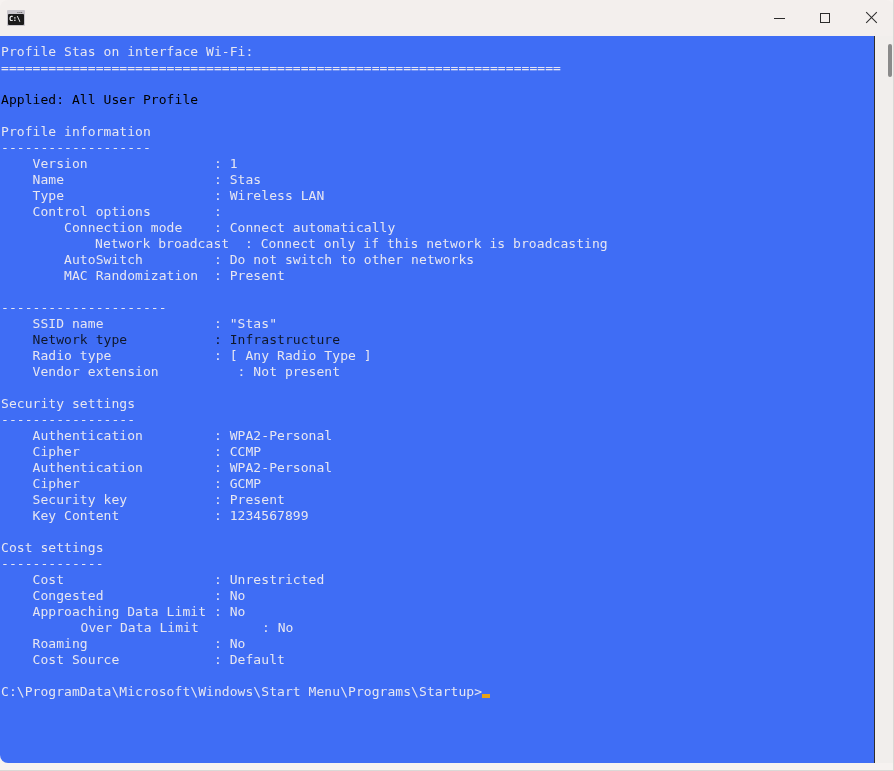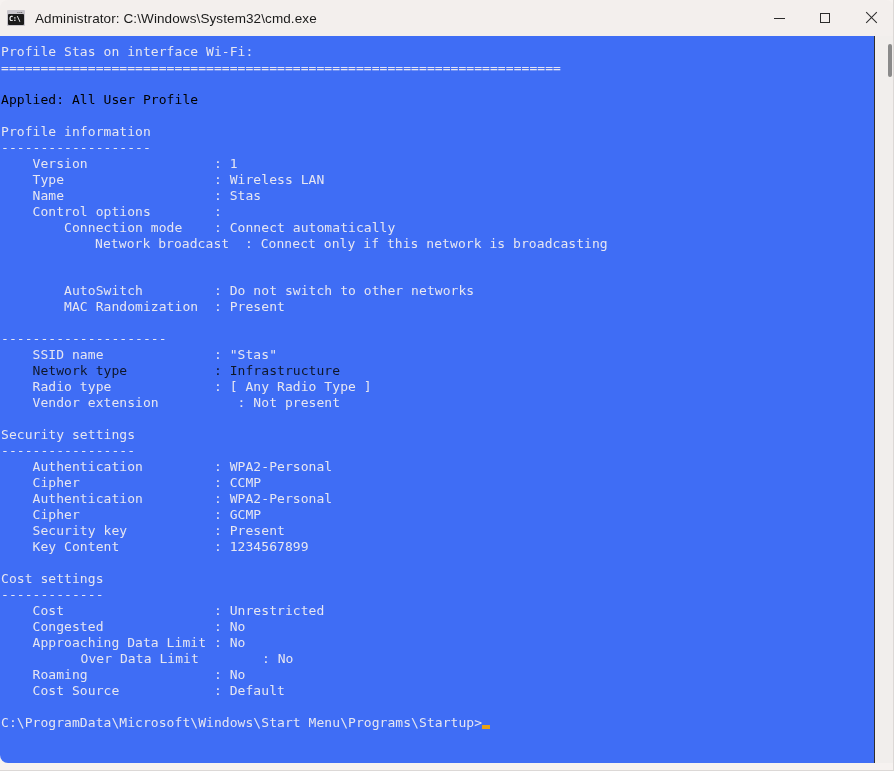--- a/index.html
+++ b/index.html
@@ -230,21 +230,20 @@
 
 <div class="window">
 
   <div class="titlebar" style="background: rgb(243, 239, 237);">
     <div class="title-icon">
       <div class="frame"></div>
       <div class="dots">•••</div>
       <div class="screen"></div>
       <div class="prompt">C:\</div>
     </div>
-    <div class="title-text" style="color: rgb(26, 26, 26);">Administrator: C:\Windows\System32\cmd.exe</div>
 
     <div class="win-controls">
       <div class="win-btn">
         <span class="glyph-min"></span>
       </div>
       <div class="win-btn">
         <span class="glyph-max"></span>
       </div>
       <div class="win-btn">
         <span class="glyph-close"></span>
@@ -256,26 +255,26 @@
     <div class="term-inner">
       <div id="output-lines">
           <div class="line" style="color: rgb(230, 230, 242);">Profile Stas on interface Wi-Fi:</div>
           <div class="line" style="color: rgb(230, 230, 242);">=======================================================================</div>
           <div class="line blank"> </div>
           <div class="line" style="color: #000000;">Applied: All User Profile</div>
           <div class="line blank"> </div>
           <div class="line" style="color: rgb(230, 230, 242);">Profile information</div>
           <div class="line" style="color: rgb(230, 230, 242);">-------------------</div>
           <div class="line" style="color: rgb(230, 230, 242);">    Version                : 1</div>
+          <div class="line" style="color: rgb(230, 230, 242);">    Name                   : Stas</div>
           <div class="line" style="color: rgb(230, 230, 242);">    Type                   : Wireless LAN</div>
-          <div class="line" style="color: rgb(230, 230, 242);">    Name                   : Stas</div>
           <div class="line" style="color: rgb(230, 230, 242);">    Control options        :</div>
           <div class="line" style="color: rgb(230, 230, 242);">        Connection mode    : Connect automatically</div>
           <div class="line" style="color: rgb(230, 230, 242); padding-left: 32px;">        Network broadcast  : Connect only if this network is broadcasting</div>
-          <div class="line" style="color: rgb(230, 230, 242); margin-top: 31px;">        AutoSwitch         : Do not switch to other networks</div>
+          <div class="line" style="color: rgb(230, 230, 242);">        AutoSwitch         : Do not switch to other networks</div>
           <div class="line" style="color: rgb(230, 230, 242);">        MAC Randomization  : Present</div>
           <div class="line blank"> </div>
           <div class="line" style="color: rgb(230, 230, 242);">---------------------</div>
           <div class="line" style="color: rgb(230, 230, 242);">    SSID name              : "Stas"</div>
           <div class="line" style="color: #0f172a;">    Network type           : Infrastructure</div>
           <div class="line" style="color: rgb(230, 230, 242);">    Radio type             : [ Any Radio Type ]</div>
           <div class="line" style="color: rgb(230, 230, 242);">    Vendor extension          : Not present</div>
           <div class="line blank"> </div>
           <div class="line" style="color: rgb(230, 230, 242);">Security settings</div>
           <div class="line" style="color: rgb(230, 230, 242);">-----------------</div>

